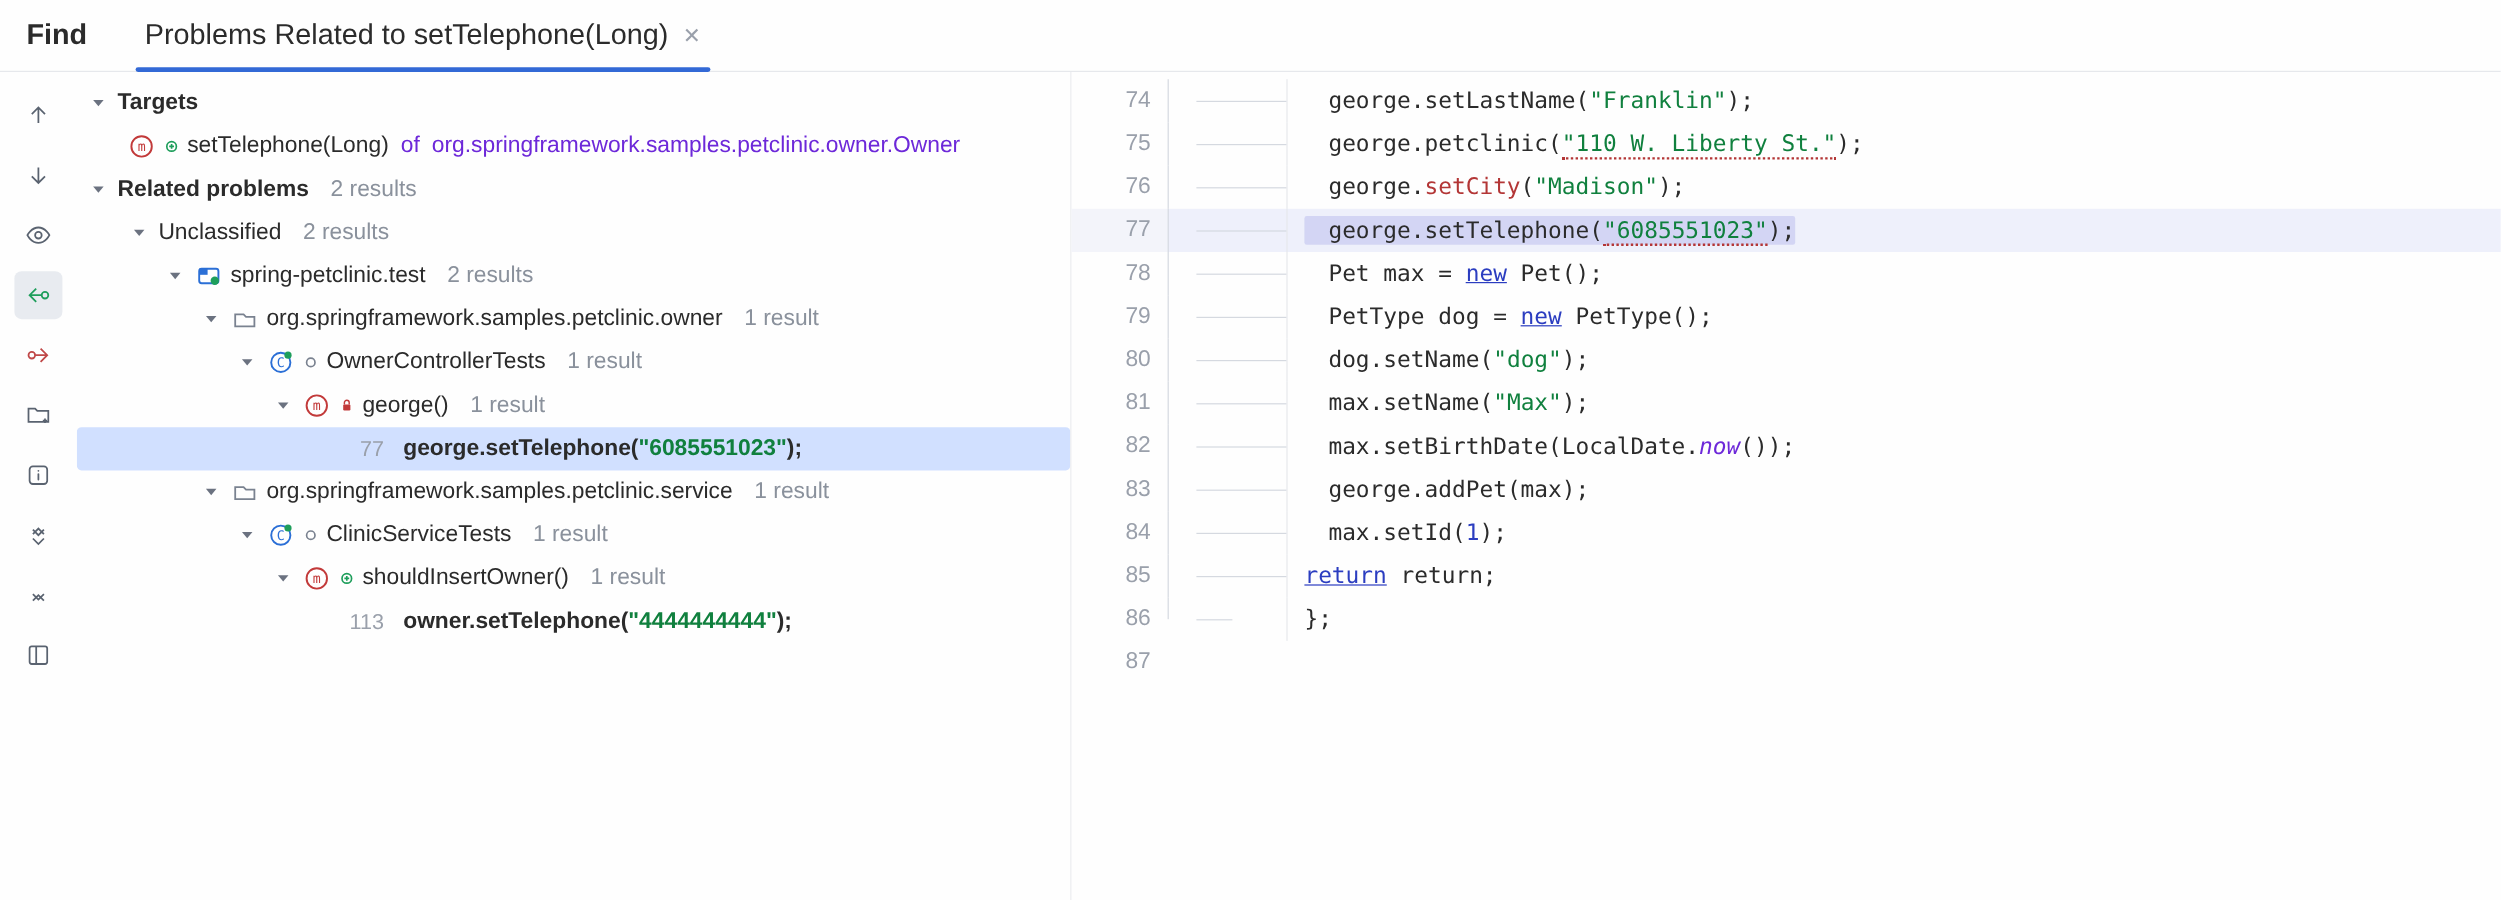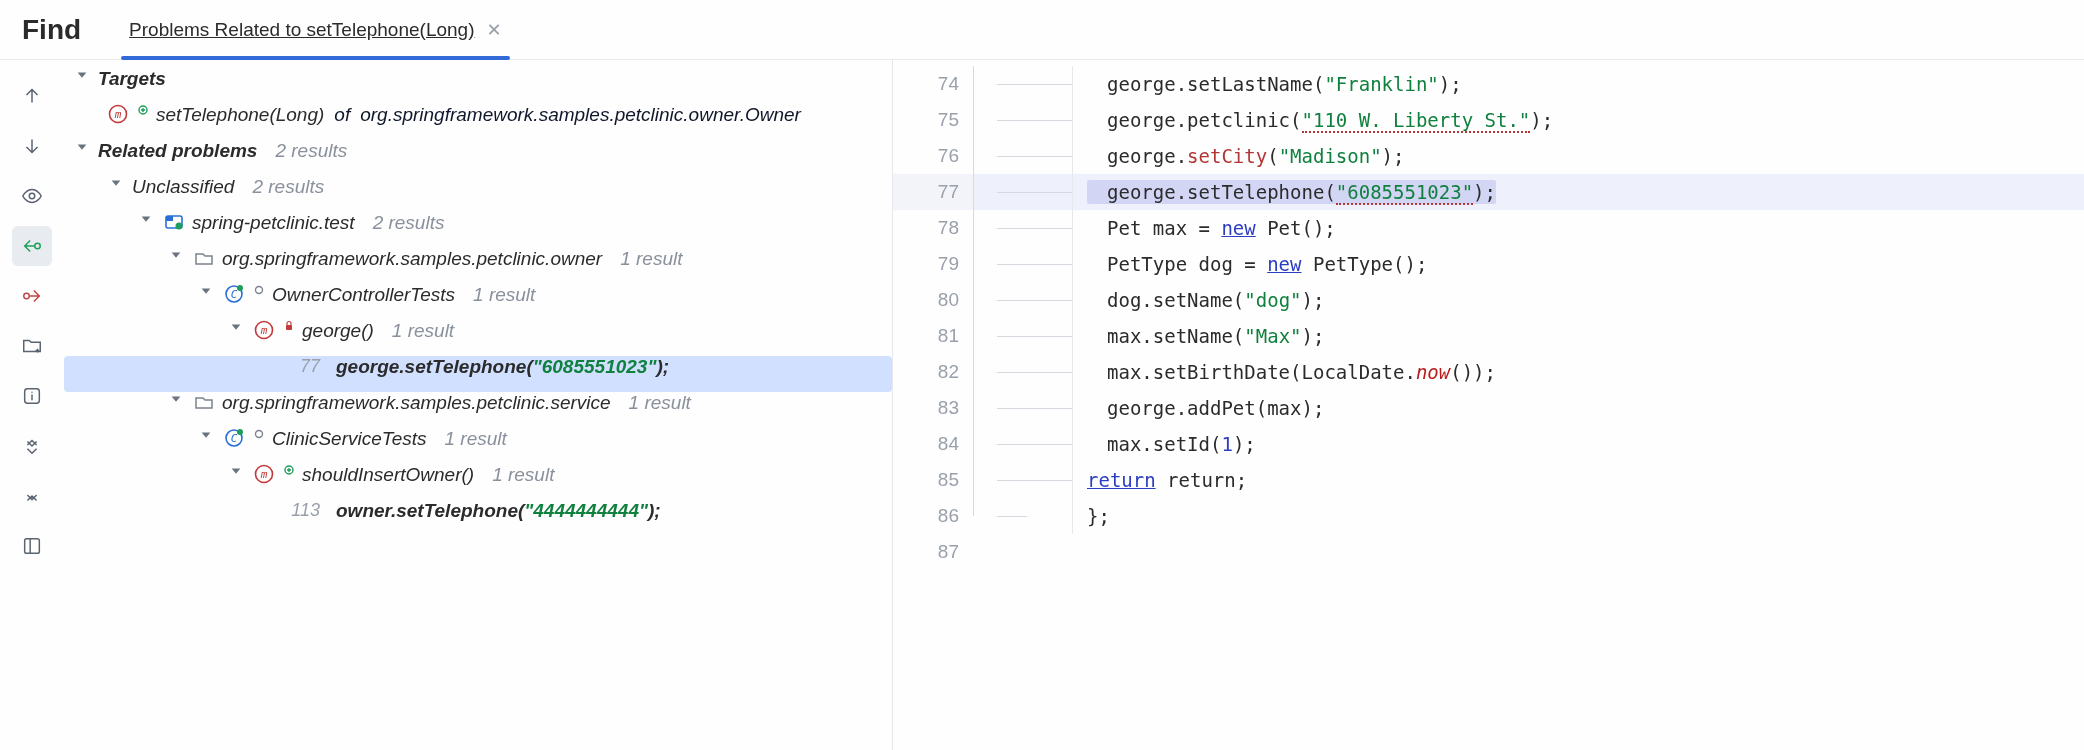--- a/index.html
+++ b/index.html
@@ -17,38 +17,38 @@
 
     
     .topbar {
       display: flex;
       align-items: center;
       height: 60px;
       border-bottom: 1px solid #e6e8ec;
       padding-left: 22px;
       gap: 40px;
     }
-    .find-label { font-weight: 600; font-size: 28px; }
+    .find-label { font-weight: 600; font-size: 24px; }
     .tab {
       display: flex;
       align-items: center;
       gap: 12px;
       height: 100%;
       position: relative;
       padding: 0 8px;
     }
     .tab.active::after {
       content: "";
       position: absolute;
       left: 0; right: 0; bottom: -1px;
       height: 4px;
       background: #3369d6;
       border-radius: 2px;
     }
-    .tab-label { font-size: 19px; color: #2b2b2b; text-decoration: underline; }
+    .tab-label { font-size: 24px; color: #2b2b2b; }
     .tab-close { font-size: 18px; color: #9aa0ab; cursor: pointer; }
 
     
     .main {
       flex: 1;
       display: flex;
       min-height: 0;
     }
     .rail {
       width: 64px;
@@ -69,41 +69,40 @@
     .rail-btn svg { width: 22px; height: 22px; stroke: currentColor; fill: none; stroke-width: 1.6; }
 
     
     .tree-panel {
       width: 828px;
       overflow-y: auto;
       padding-top: 8px;
     }
     .tree-row {
       display: flex;
-      align-items: flex-start;
+      align-items: center;
       height: 36px;
       padding-left: 8px;
       gap: 6px;
       white-space: nowrap;
-      font-style: italic;
     }
     .tree-row.selected {
       background: #d1e0ff;
       border-radius: 4px;
     }
     .chevron { width: 20px; color: #6b7280; display:flex; align-items:center; justify-content:center; cursor:pointer;}
     .chevron svg { width: 14px; height: 14px; fill: currentColor; }
     .indent { display:inline-block; }
     .icon-slot { width: 24px; display:flex; align-items:center; justify-content:center; }
     .icon-slot svg { width: 20px; height: 20px; }
     .access-slot { width: 14px; display:flex; align-items:center; justify-content:center; }
     .access-slot svg { width: 12px; height: 12px; }
     .row-text { font-size: 19px; }
     .row-text.bold { font-weight: 600; }
-    .muted { color: #0f172a; }
+    .muted { color: #6d28d9; }
     .count { color: #8a919c; margin-left: 12px; }
     .linenum { color: #9aa0ab; margin-right: 10px; font-size: 18px; display:inline-block; width:38px; text-align:right;}
     .code-frag { font-weight: 600; }
     .code-frag .str { color: #10803e; }
 
     
     .code-panel {
       flex: 1;
       display: flex;
       border-left: 1px solid #e6e8ec;
@@ -140,21 +139,21 @@
     }
     .fm1 { width:24px; border-left:1px solid #d5d9e0; height:100%; }
     .fm2 { flex:1; border-top:1px solid #d5d9e0; }
     .tok-id { color:#2b2b2b;margin-left:20px; }
     .tok-method { color:#2b2b2b; }
     .tok-err-method { color:#b33636; }
     .tok-str { color:#10803e; }
     .tok-str.squiggle { border-bottom: 2px dotted #b33636; }
     .tok-kw { color:#2b3dc0;text-decoration:underline; }
     .tok-num { color:#2b3dc0; }
-    .tok-static { font-style: italic; color:#b91c1c;}
+    .tok-static { font-style: italic; color:#6d28d9;}
     .sel { background:#d3d5f4; border-radius:2px; padding:1px 0;}
   </style>
 </head>
 <body>
 
 <div class="topbar">
   <span class="find-label">Find</span>
   <div class="tab active">
     <span class="tab-label">Problems Related to setTelephone(Long)</span>
     <span class="tab-close">✕</span>

